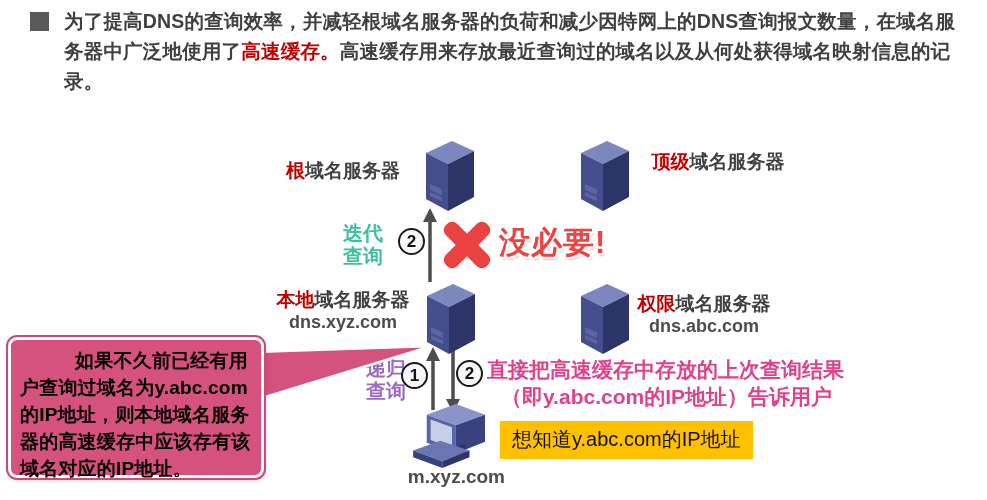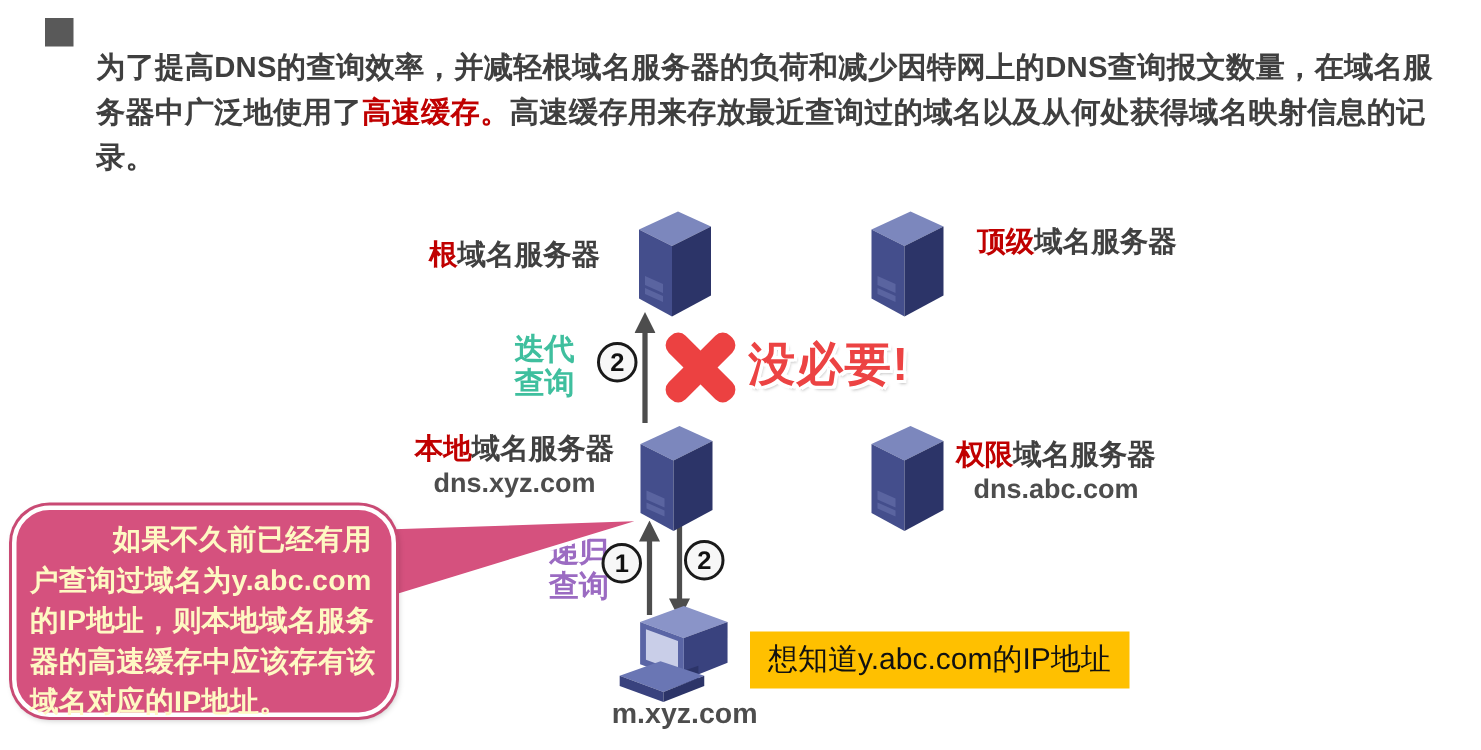--- a/index.html
+++ b/index.html
@@ -13,21 +13,20 @@
   }
   
   .bullet-square {
     position:absolute; left:30px; top:12px; width:19px; height:19px;
     background:#595959;
   }
   .intro-text {
     position:absolute; left:64px; top:6px; width:895px;
     font-size:19.5px; font-weight:bold; color:#3f3f3f; line-height:30px;
     letter-spacing:.2px;
-    margin-top:24px;
   }
   .intro-text .hl { color:#c00000; }
   
   .srv-label { position:absolute; text-align:center; font-weight:bold; color:#404040; font-size:19px; line-height:23px; }
   .srv-label .pfx { color:#c00000; }
   .srv-label .dom { display:block; font-size:18px; color:#4d4d4d; }
   .lbl-root  { left:276px; top:159px; width:134px; }
   .lbl-top   { left:633px; top:150px; width:140px;margin-left:15px; }
   .lbl-local { left:272px; top:288px; width:142px; }
   .lbl-auth  { left:633px; top:292px; width:142px; }
@@ -72,23 +71,23 @@
     font-size:31px; font-weight:bold; color:#ec4343; letter-spacing:1px;
     text-shadow:-2px -2px 0 #fff, 2px -2px 0 #fff, -2px 2px 0 #fff, 2px 2px 0 #fff,
                  0 -2px 0 #fff, 0 2px 0 #fff, -2px 0 0 #fff, 2px 0 0 #fff,
                  2px 3px 2px rgba(120,120,120,.45);
     z-index:4;
   }
   
   .bubble-pointer { position:absolute; left:240px; top:336px; width:200px; height:70px; z-index:1; }
   .speech-bubble {
     position:absolute; left:8px; top:337px; width:256px; height:141px;
-    background:#d5517e; border:3px solid #fff; border-radius:25px;
+    background:#d5517e; border:3px solid #fff; border-radius:9px;
     box-shadow:0 0 0 2px #c94a74, 1px 2px 4px rgba(0,0,0,.25);
-    color:#fef9c3; font-weight:bold; font-size:19px; line-height:27px;
+    color:#000000; font-weight:bold; font-size:19px; line-height:27px;
     padding:7px 9px; z-index:2; letter-spacing:.2px;
   }
   .speech-bubble p { text-indent:2.9em; }
   
   .result-text { position:absolute; left:487px; top:356px; z-index:4;
     color:#e0418c; font-weight:bold; font-size:21px; line-height:27px; }
   .result-text .l2 { margin-left:14px; display:block; }
   
   .query-box {
     position:absolute; left:500px; top:421px; z-index:4;
@@ -178,20 +177,24 @@
   <div class="step-circle step-rec1">1</div>
   <div class="step-circle step-rec2">2</div>
   <svg class="arrow arr-up" width="14" height="64" viewBox="0 0 14 64">
     <line x1="7" y1="63" x2="7" y2="12" stroke="#4d4d4d" stroke-width="3.5"></line>
     <polygon points="0,14 14,14 7,0" fill="#4d4d4d"></polygon>
   </svg>
   <svg class="arrow arr-down" width="14" height="66" viewBox="0 0 14 66">
     <line x1="7" y1="1" x2="7" y2="54" stroke="#4d4d4d" stroke-width="3.5"></line>
     <polygon points="0,52 14,52 7,66" fill="#4d4d4d"></polygon>
   </svg>
+  <div class="result-text">
+    <span>直接把高速缓存中存放的上次查询结果</span>
+    <span class="l2">（即y.abc.com的IP地址）告诉用户</span>
+  </div>
 
   <svg class="client-icon" viewBox="0 0 92 70">
     <polygon points="20,13 50,2 80,13 50,24" fill="#8a94c8"></polygon>
     <polygon points="50,24 80,13 80,41 50,53" fill="#39427e"></polygon>
     <polygon points="20,13 50,24 50,53 20,42" fill="#5a65a5"></polygon>
     <polygon points="24,18 46,26 46,47 24,39" fill="#c9cee8"></polygon>
     <polygon points="40,50 60,43 60,52 40,59" fill="#2c3468"></polygon>
     <polygon points="6,50 34,40 64,50 36,61" fill="#6a76b4"></polygon>
     <polygon points="6,50 36,61 36,68 6,57" fill="#39427e"></polygon>
     <polygon points="36,61 64,50 64,57 36,68" fill="#2c3468"></polygon>

